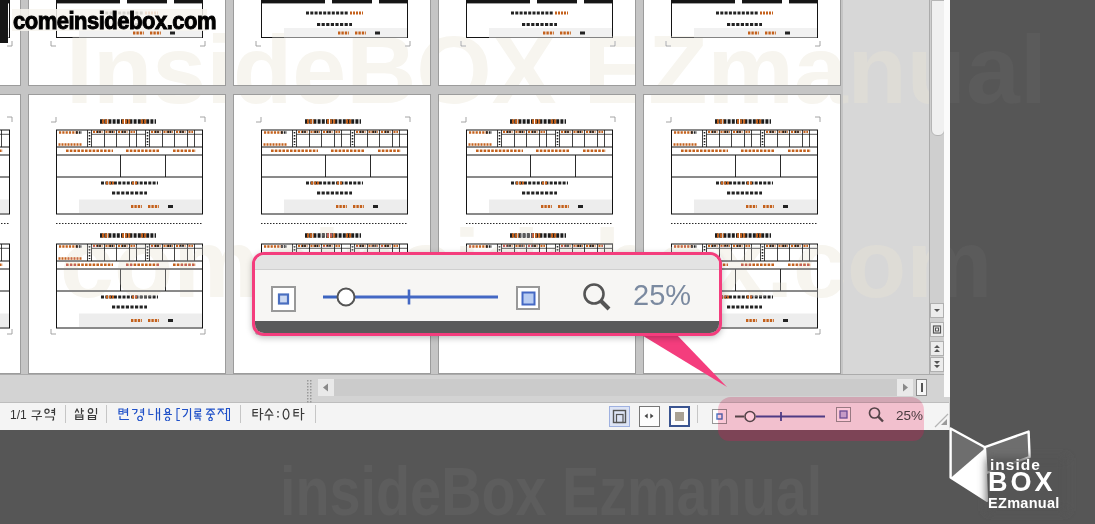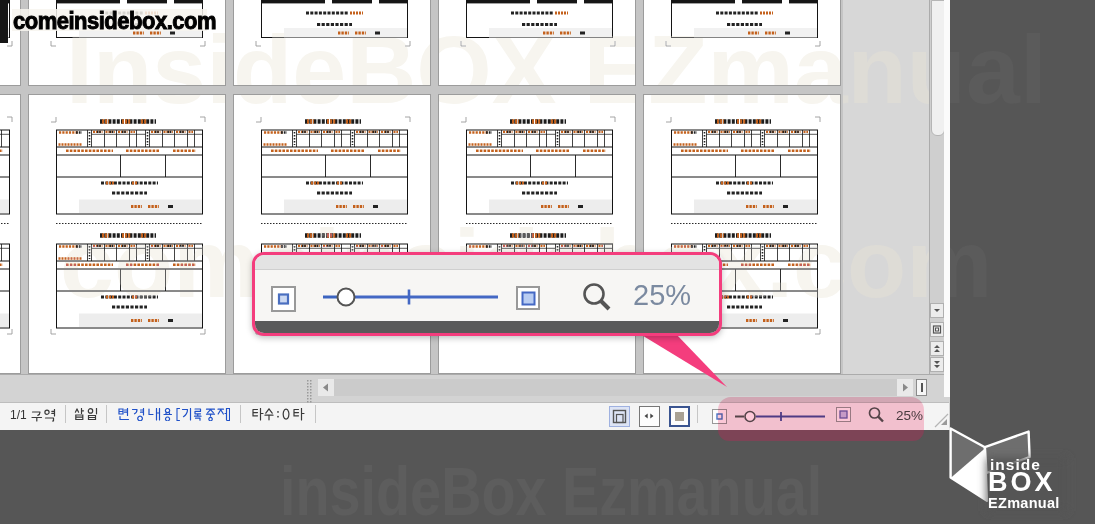--- a/index.html
+++ b/index.html
@@ -216,21 +216,21 @@
       </div>
 
     <div class="abs" style="left:916px;top:4px;width:11px;height:17px;background:#f6f6f6;border:1px solid #8a8a8a;box-sizing:border-box;">
         <div class="abs" style="left:3.5px;top:3px;width:2.5px;height:9px;background:#555;"></div>
       </div>
   </div>
 
   <div class="abs" style="left:0;top:397px;width:950px;height:33px;background:#d3d3d3;">
     <div class="abs" style="left:0;top:5px;width:949px;height:28px;background:#f4f4f4;border-top:1px solid #bdbdbd;box-sizing:border-box;"></div>
 
-    <div class="abs" style="left:10px;top:11px;font-size:12px;color:#333;white-space:nowrap;display:flex;align-items:flex-end;gap:4px;">1/1 <svg width="26" height="13" viewBox="0 0 26 13" style="vertical-align:-2px">
+    <div class="abs" style="left:10px;top:11px;font-size:12px;color:#333;white-space:nowrap;display:flex;align-items:flex-start;gap:4px;">1/1 <svg width="26" height="13" viewBox="0 0 26 13" style="vertical-align:-2px">
           <g stroke="#3a3a3a" stroke-width="1.2" fill="none" stroke-linecap="round">
             <path d="M1.5 3H9 M9 3C9 5,8 6,6.8 6.4 M1 8.5H10.5 M5.8 8.5V12"></path>
             <circle cx="16" cy="3.2" r="2.1"></circle>
             <path d="M23.5 0.5V7 M20.8 2.3H23.5 M20.8 4.4H23.5 M14.5 9H22.5 M22.5 9V12 M22.5 12H21.5"></path>
           </g>
         </svg></div>
 
     <div class="abs" style="left:65px;top:8px;width:1px;height:18px;background:#c6c6c6;"></div>
 
     <div class="abs" style="left:74px;top:11px;">

